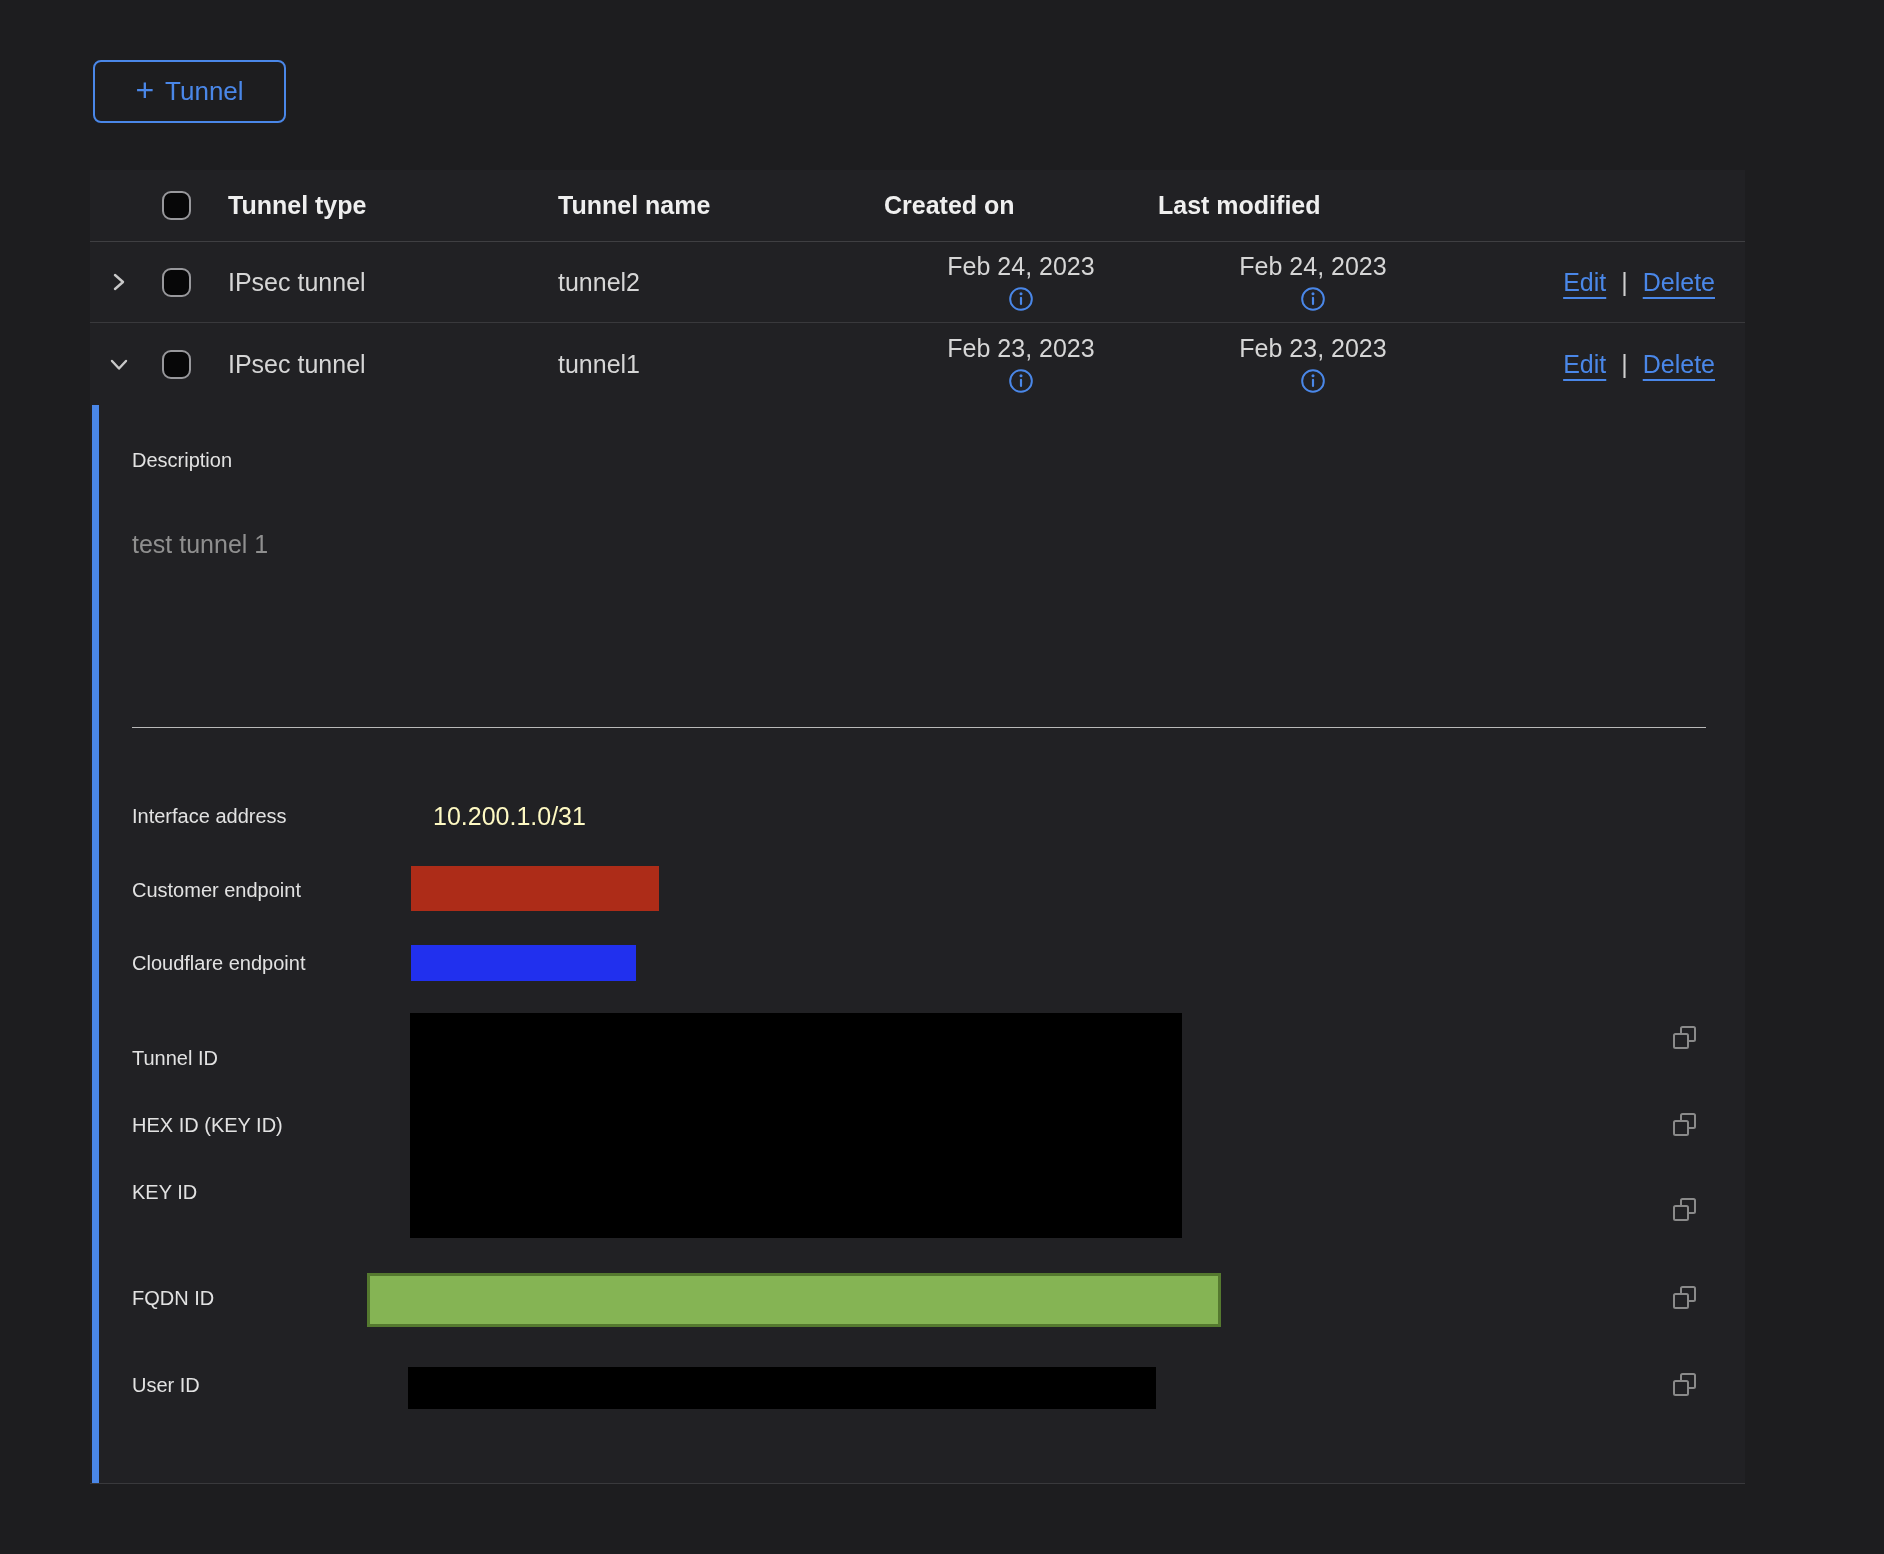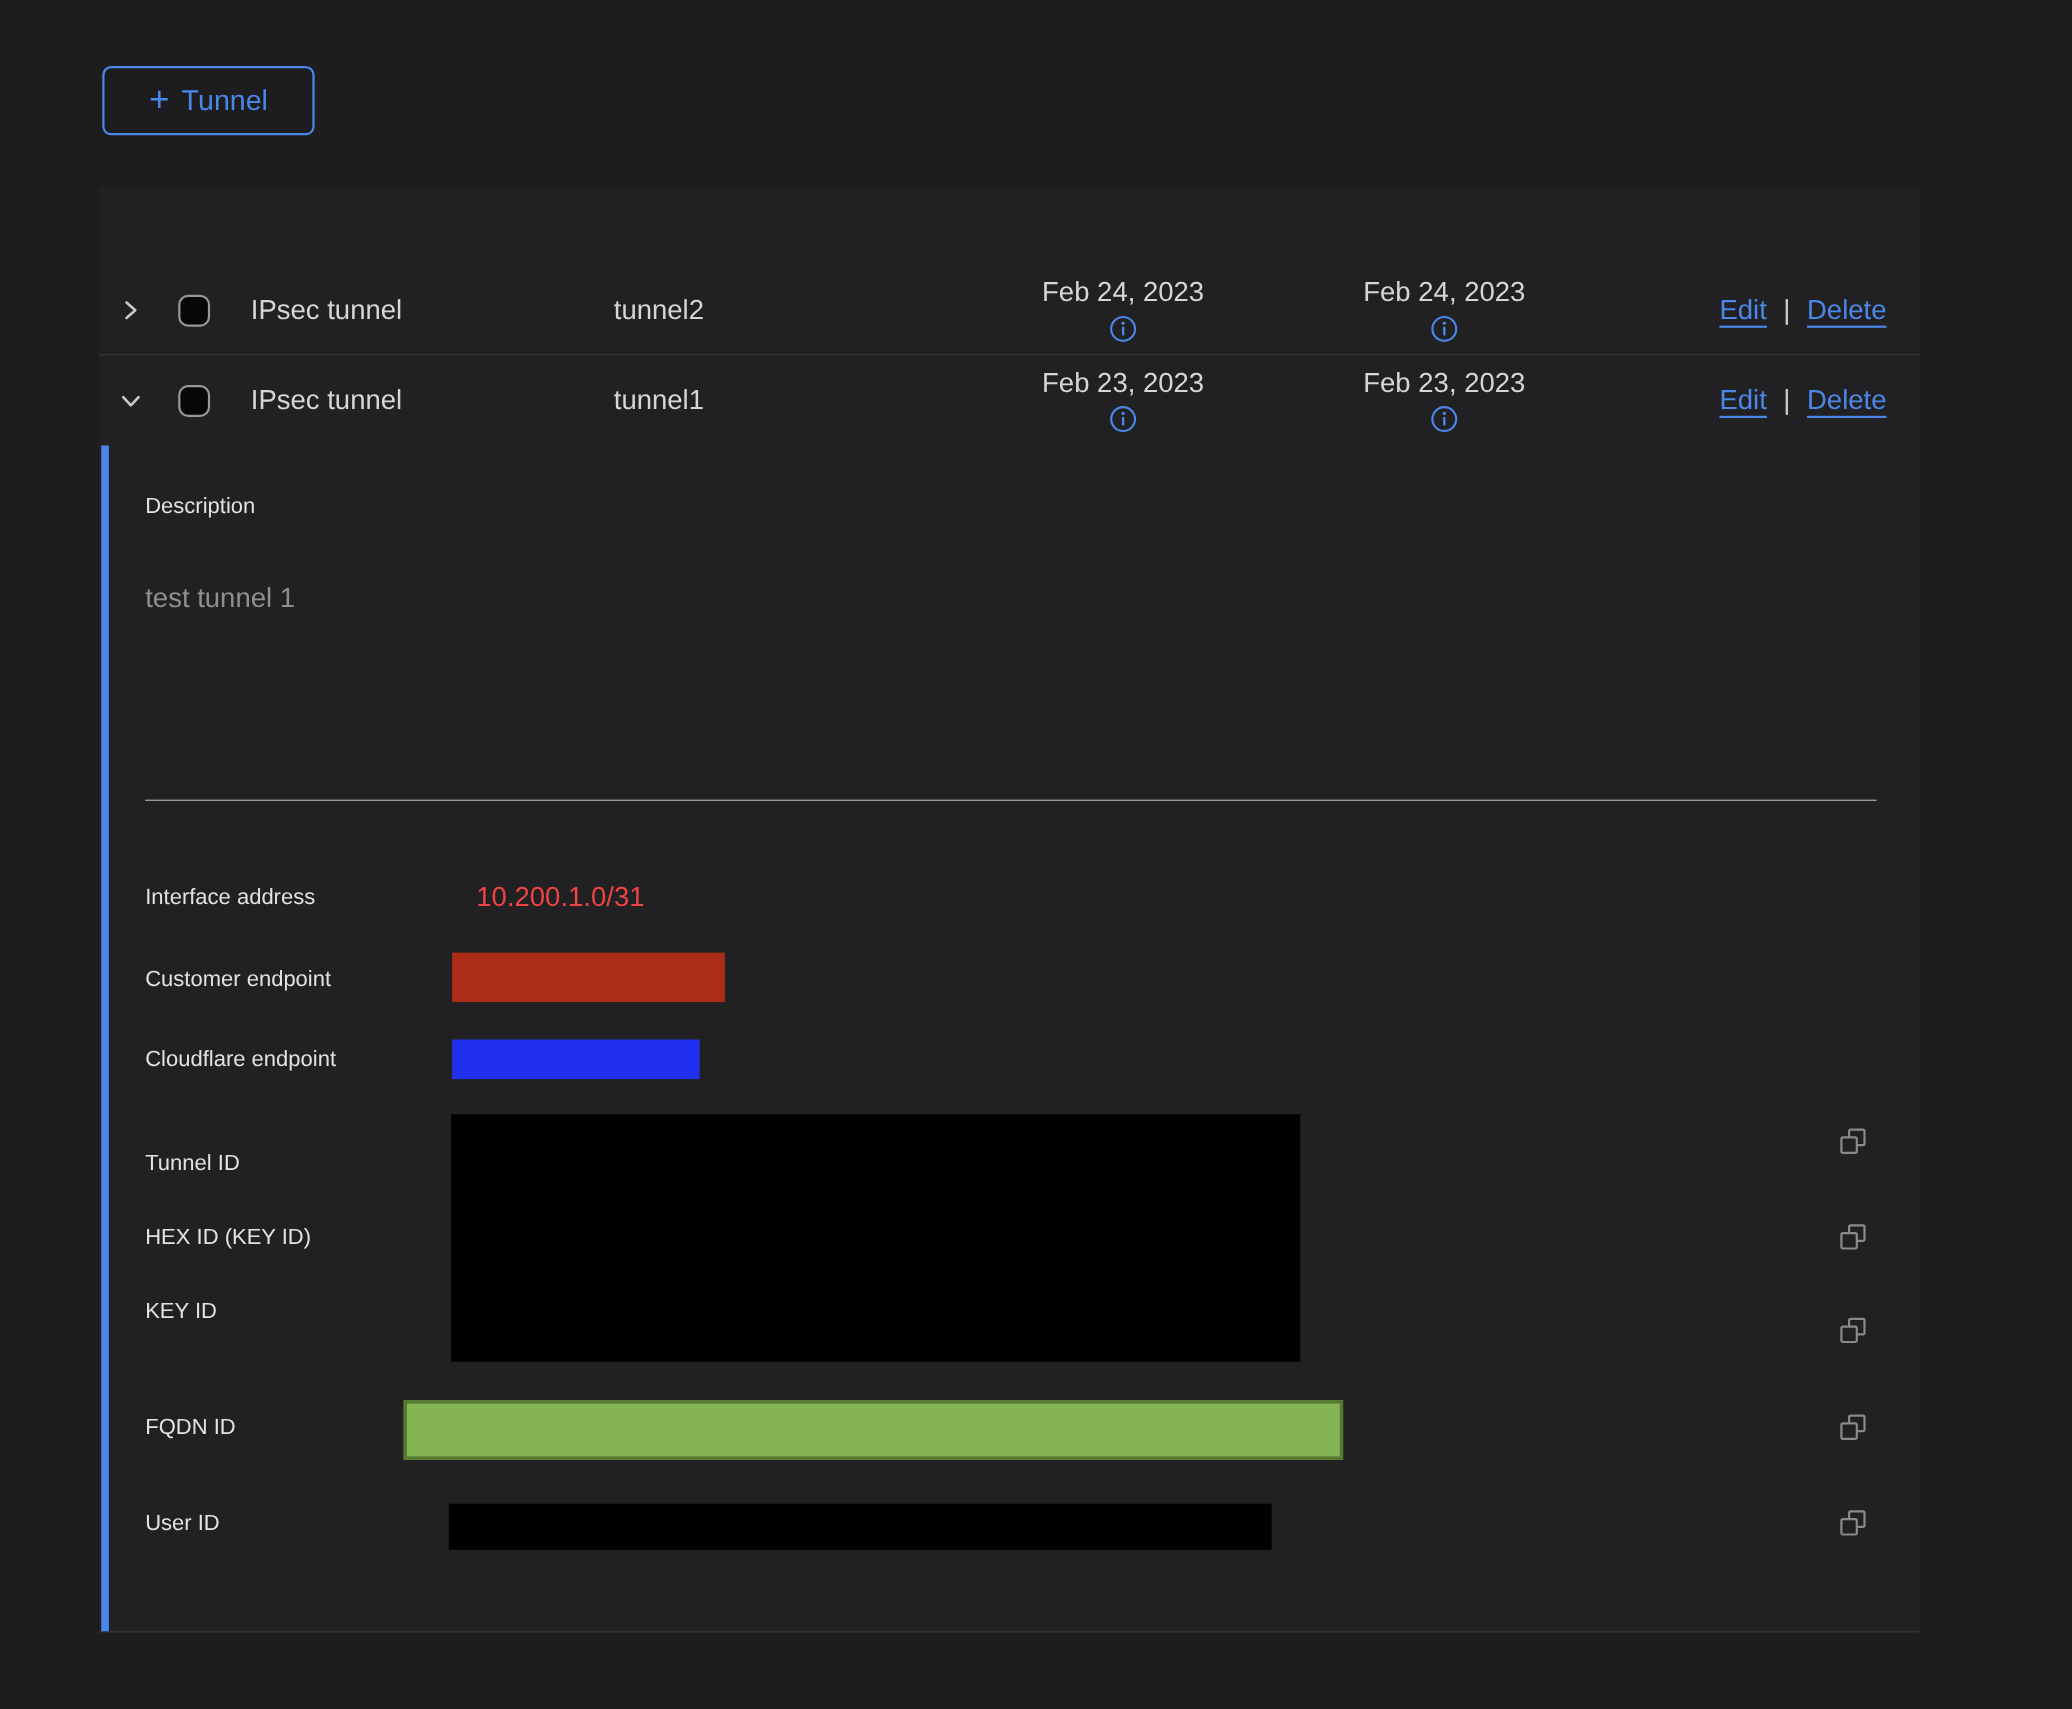--- a/index.html
+++ b/index.html
@@ -56,21 +56,21 @@
   .lnk { color: #4a87e8; text-decoration: underline; text-underline-offset: 6px; cursor: pointer; }
   .sep { color: #cfcfcf; }
   
   .panel {
     position: absolute; left: 0; top: 235px;
     width: 100%; height: 1079px;
     border-bottom: 1px solid #39393c;
   }
   .bluebar { position: absolute; left: 2px; top: 0; width: 7px; height: 100%; background: #4a87e8; }
   .plabel { position: absolute; left: 42px; font-size: 20px; line-height: 30px; color: #e2e2e2; }
-  .pvalue { position: absolute; font-size: 25px; line-height: 30px; color: #ef4444; }
+  .pvalue { position: absolute; font-size: 25px; line-height: 30px; color: #fef9c3; }
   .desc-label { top: 40px; }
   .desc-value { left: 42px; top: 124px; color: #8f8f8f; }
   .health-btn {
     position: absolute; left: 42px; top: 193px;
     width: 316px; height: 62px;
     border: 2px solid #4a87e8; border-radius: 8px;
     background: transparent; color: #4a87e8;
     font-family: "Liberation Sans", sans-serif; font-size: 25px;
     cursor: pointer;
   }
@@ -92,20 +92,31 @@
 
 <div class="screen">
 
   <button class="create-btn">
     <span class="plus">+</span>
     <span>Tunnel</span>
   </button>
 
   <div class="table">
 
+    <div class="trow thead">
+      <div></div>
+      <div>
+          <div class="checkbox"></div>
+        </div>
+      <div>Tunnel type</div>
+      <div>Tunnel name</div>
+      <div>Created on</div>
+      <div>Last modified</div>
+      <div></div>
+    </div>
 
     <div class="trow trow1">
       <div class="chev">
         <svg width="30" height="30" viewBox="0 0 30 30">
           <path d="M11 8 L19 15 L11 22" fill="none" stroke="#c9c9c9" stroke-width="2.4" stroke-linecap="round" stroke-linejoin="round"></path>
         </svg>
       </div>
       <div>
           <div class="checkbox"></div>
         </div>

